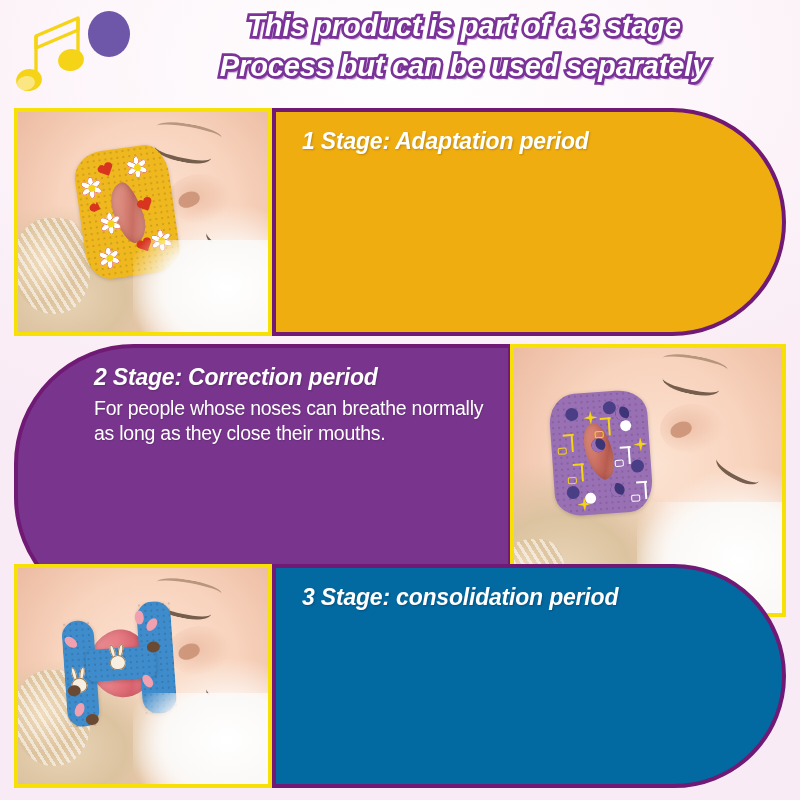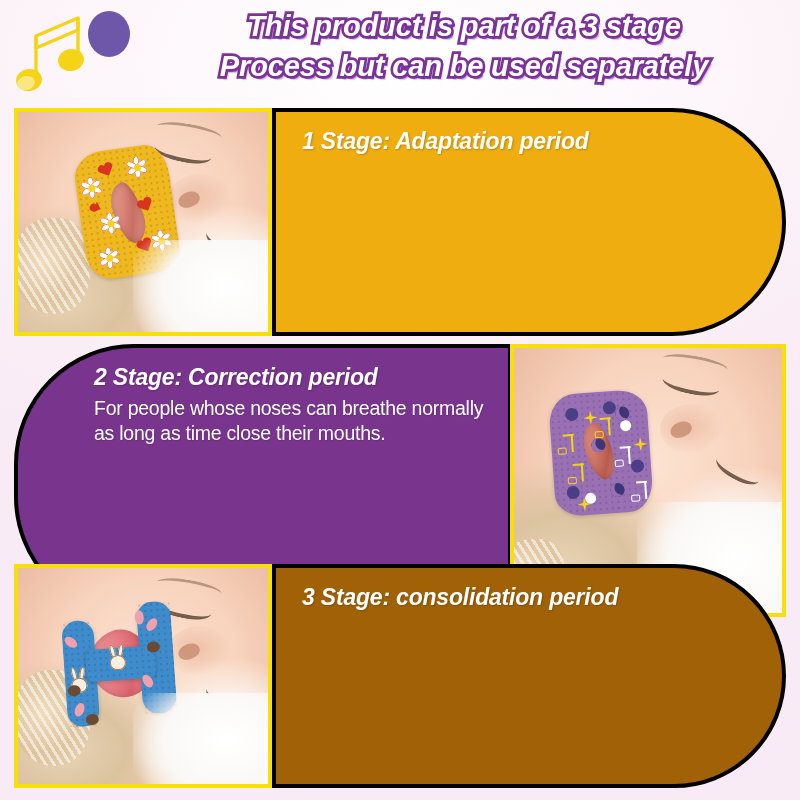--- a/index.html
+++ b/index.html
@@ -334,38 +334,38 @@
     transform: rotate(-14deg);
     z-index: -1;
     box-shadow: inset 0 0 8px rgba(150,60,70,0.4);
   }
 
   
   .panel {
     position: absolute;
     top: 0;
     height: 100%;
-    border: 4px solid #000000;
+    border: 4px solid #701a75;
     padding: 16px 34px 14px 26px;
     color: #ffffff;
   }
   .panel-right {
     right: 14px;
     left: 272px;
     border-radius: 0 120px 120px 0;
   }
   .panel-left {
     left: 14px;
     right: 288px;
     border-radius: 120px 0 0 120px;
     padding: 16px 22px 14px 64px;
   }
   .panel-orange { background: #f0ad10; }
   .panel-purple { background: #79358d; }
-  .panel-blue   { background: #a16207; }
+  .panel-blue   { background: #0369a1; }
 
   .panel-title {
     font-size: 23px;
     font-weight: bold;
     font-style: italic;
     line-height: 1.2;
     margin-bottom: 4px;
     text-shadow: 1px 1px 2px rgba(0,0,0,0.22);
     letter-spacing: -0.2px;
   }
@@ -468,21 +468,21 @@
 
   <div class="panel panel-right panel-orange">
     <div class="panel-title">1 Stage: Adaptation period</div>
   </div>
 </div>
 
 <div class="row row-2">
 
   <div class="panel panel-left panel-purple">
     <div class="panel-title">2 Stage: Correction period</div>
-    <div class="panel-body">For people whose noses can breathe normally as long as time close their mouths.</div>
+    <div class="panel-body">For people whose noses can breathe normally as long as they close their mouths.</div>
   </div>
 
   <div class="photo photo-right">
     <div class="scene">
       <div class="hair-fluff" style="left:-14px; bottom:4px; width:64px; height:70px;"></div>
       <div class="brow" style="right:54px; top:8px;"></div>
       <div class="eye e1" style="right:62px; top:26px;"></div>
       <div class="eye e2" style="right:20px; top:112px;"></div>
       <div class="nose-shade" style="left:146px; top:56px;"></div>
       <div class="nostril" style="left:156px; top:74px;"></div>

